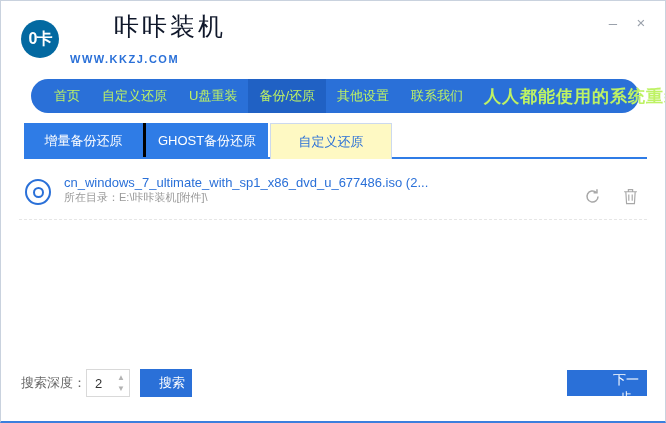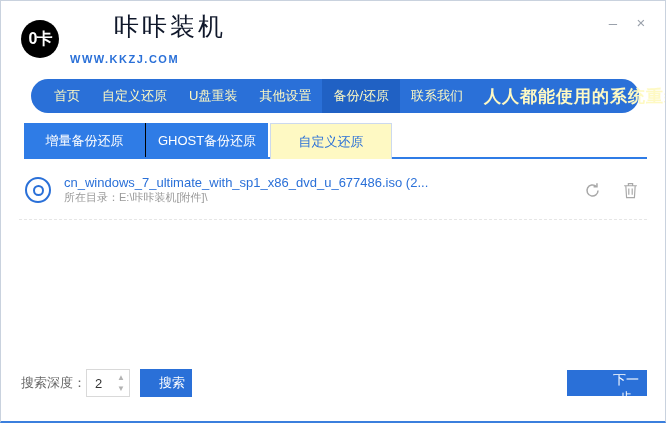--- a/index.html
+++ b/index.html
@@ -2,47 +2,47 @@
 <html><head>
 <meta charset="utf-8">
 <style>
   html,body{margin:0;padding:0;}
   body{width:666px;height:423px;background:#f4f4f4;font-family:"Liberation Sans",sans-serif;}
   .window{box-sizing:border-box;position:relative;width:666px;height:423px;background:#ffffff;
     border:1px solid #c9d2de;border-bottom:2px solid #3b7fdd;overflow:hidden;}
 
   
   .header{position:absolute;top:12px;left:20px;display:flex;align-items:center;}
-  .logo{width:38px;height:38px;border-radius:50%;background:#000000;color:#fff;display:flex;
+  .logo{width:38px;height:38px;border-radius:50%;background:#0369a1;color:#fff;display:flex;
     align-items:center;justify-content:center;font-weight:bold;font-size:16px;letter-spacing:-1px;}
   .brand{margin-left:11px;}
   .brand-title{font-size:25px;font-weight:normal;color:#0f172a;letter-spacing:3px;line-height:26px;margin-left:44px;}
   .brand-sub{font-size:11px;font-weight:bold;color:#2a70d8;letter-spacing:1.5px;margin-top:14px;}
   .win-controls{position:absolute;top:14px;right:16px;color:#9aa1ab;font-size:15px;display:flex;gap:12px;}
   .win-btn{cursor:default;width:16px;text-align:center;line-height:16px;}
 
   
   .nav{position:absolute;top:78px;left:30px;right:26px;height:34px;background:#2a70d8;border-radius:17px;
-    display:flex;align-items:center;color:#fef9c3;font-size:13px;padding:0 12px;box-sizing:border-box;}
+    display:flex;align-items:center;color:#bef264;font-size:13px;padding:0 12px;box-sizing:border-box;}
   .nav-item{height:34px;line-height:34px;padding:0 11px;white-space:nowrap;}
   .nav-item.active{background:#2061c4;}
   .nav-slogan{font-size:17px;font-weight:bold;margin-left:10px;letter-spacing:1px;white-space:nowrap;}
 
   
   .tabs{position:absolute;top:122px;left:23px;right:18px;height:36px;display:flex;}
   .tabs::after{content:"";position:absolute;left:0;right:0;bottom:0;height:2px;background:#2f7ce6;}
   .tab{box-sizing:border-box;width:122px;height:36px;line-height:36px;text-align:center;font-size:13px;}
   .tab.blue{background:#2f7ce6;color:#ffffff;}
-  .tab.blue.first{border-right:1px solid #000000;}
+  .tab.blue.first{border-right:3px solid #000000;}
   .tab.active{background:#fef9c3;color:#2a70d8;border:1px solid #ccd9ee;border-bottom:none;
     position:relative;z-index:2;margin-left:2px;}
 
   
   .list{position:absolute;top:160px;left:18px;right:18px;}
-  .list-item{display:flex;align-items:center;padding:14px 2px 14px 6px;border-bottom:1px dashed #e6e6e6;}
+  .list-item{display:flex;align-items:flex-end;padding:14px 2px 14px 6px;border-bottom:1px dashed #e6e6e6;}
   .disc-icon{box-sizing:border-box;width:26px;height:26px;border:2px solid #2a70d8;border-radius:50%;
     position:relative;flex:0 0 auto;}
   .disc-icon span{position:absolute;left:50%;top:50%;width:7px;height:7px;margin:-5px 0 0 -5px;
     border:2px solid #2a70d8;border-radius:50%;}
   .item-text{margin-left:13px;flex:1;min-width:0;}
   .item-title{color:#2a70d8;font-size:13px;white-space:nowrap;overflow:hidden;}
   .item-path{color:#9a9a9a;font-size:11px;margin-top:0;}
   .item-actions{display:flex;align-items:center;gap:20px;margin-right:6px;}
   .icon-btn{display:flex;align-items:center;justify-content:center;width:18px;height:18px;}
 
@@ -76,22 +76,22 @@
 
   <div class="win-controls">
     <span class="win-btn">–</span>
     <span class="win-btn">×</span>
   </div>
 
   <div class="nav">
     <span class="nav-item">首页</span>
     <span class="nav-item">自定义还原</span>
     <span class="nav-item">U盘重装</span>
+    <span class="nav-item active">备份/还原</span>
     <span class="nav-item">其他设置</span>
-    <span class="nav-item active">备份/还原</span>
     <span class="nav-item">联系我们</span>
     <span class="nav-slogan">人人都能使用的系统重装工具</span>
   </div>
 
   <div class="tabs">
     <div class="tab blue first">增量备份还原</div>
     <div class="tab blue">GHOST备份还原</div>
     <div class="tab active">自定义还原</div>
   </div>
 

